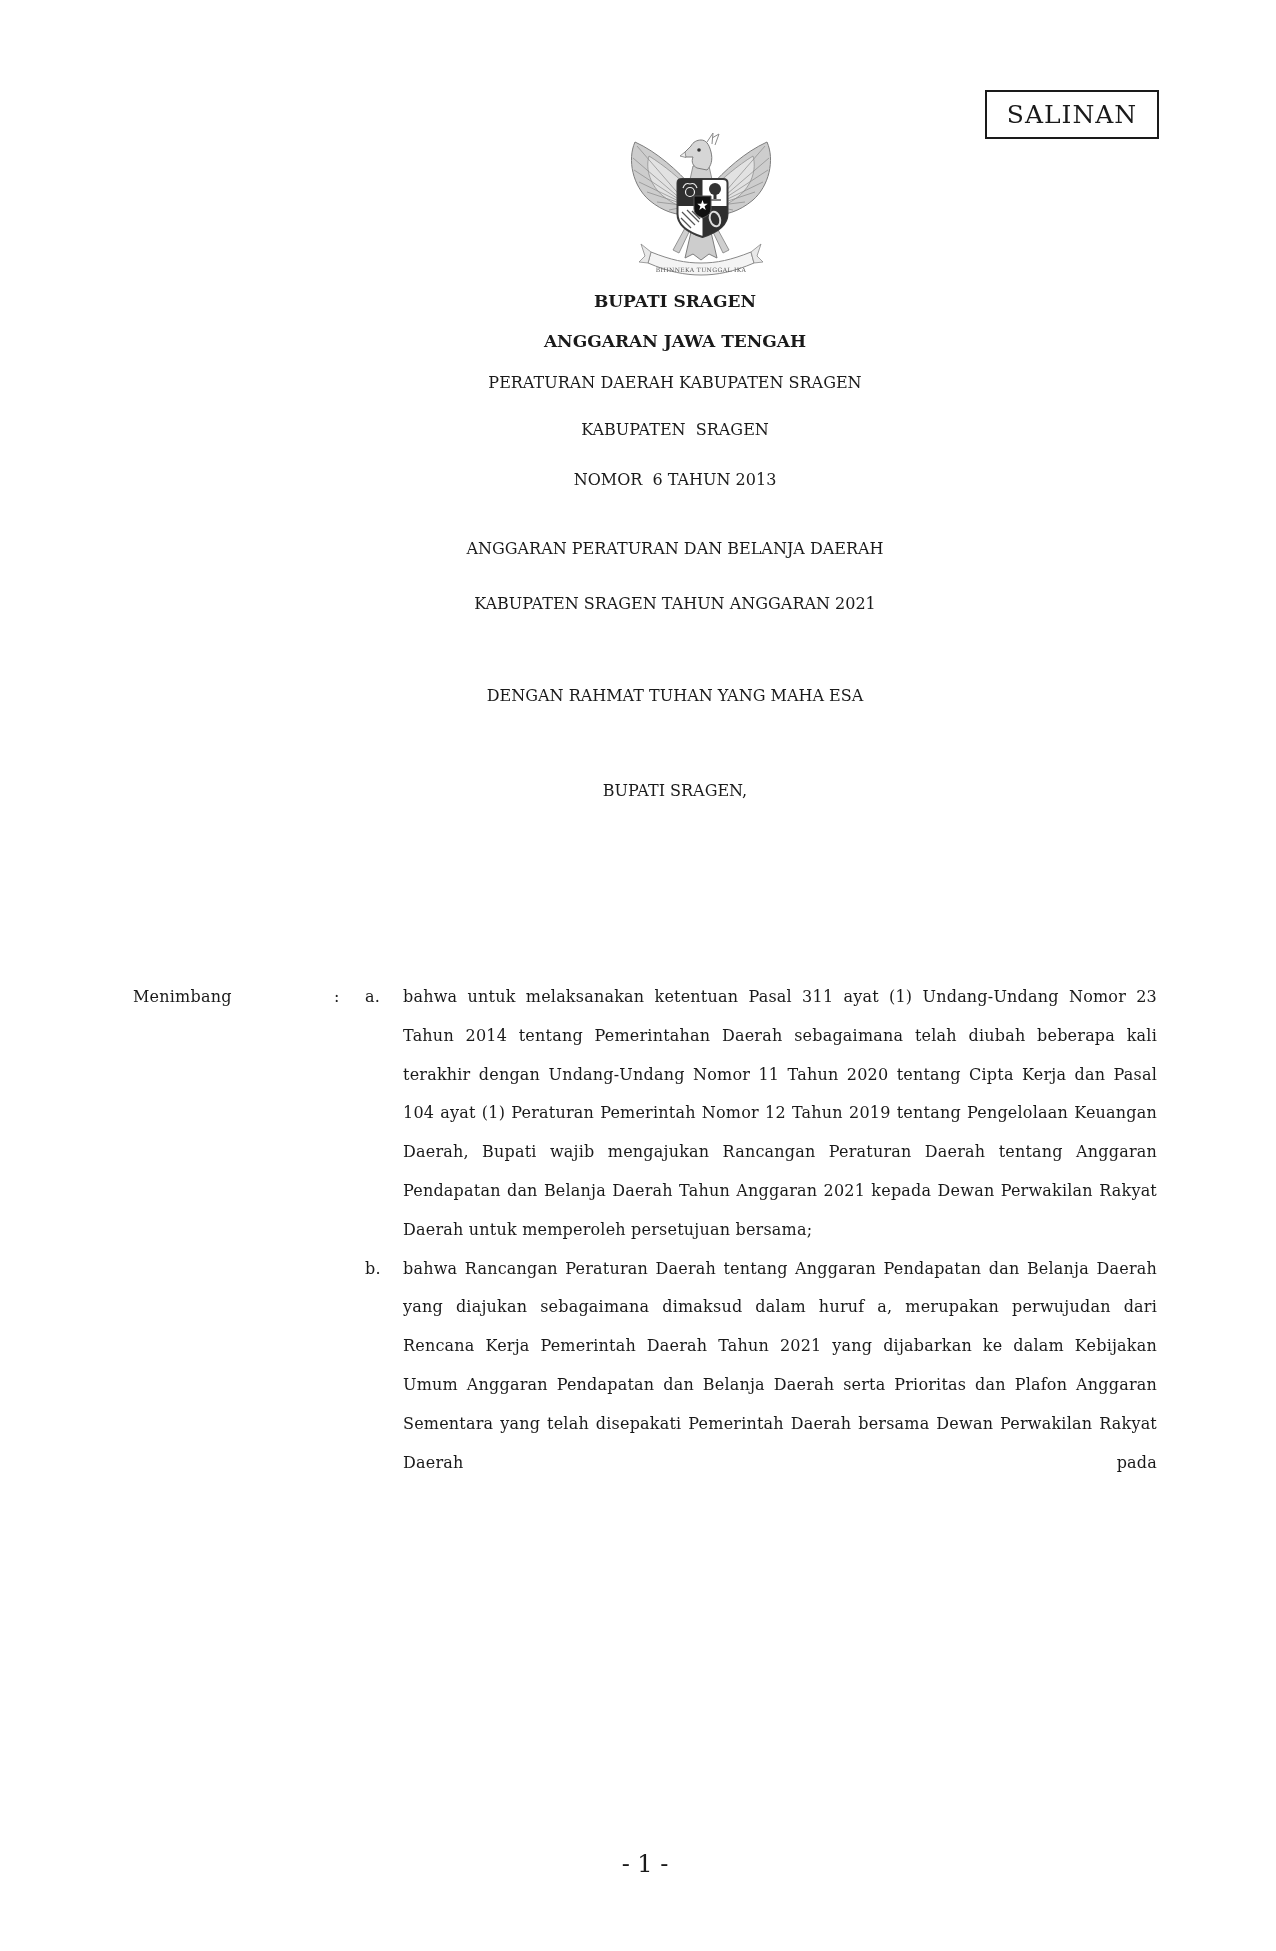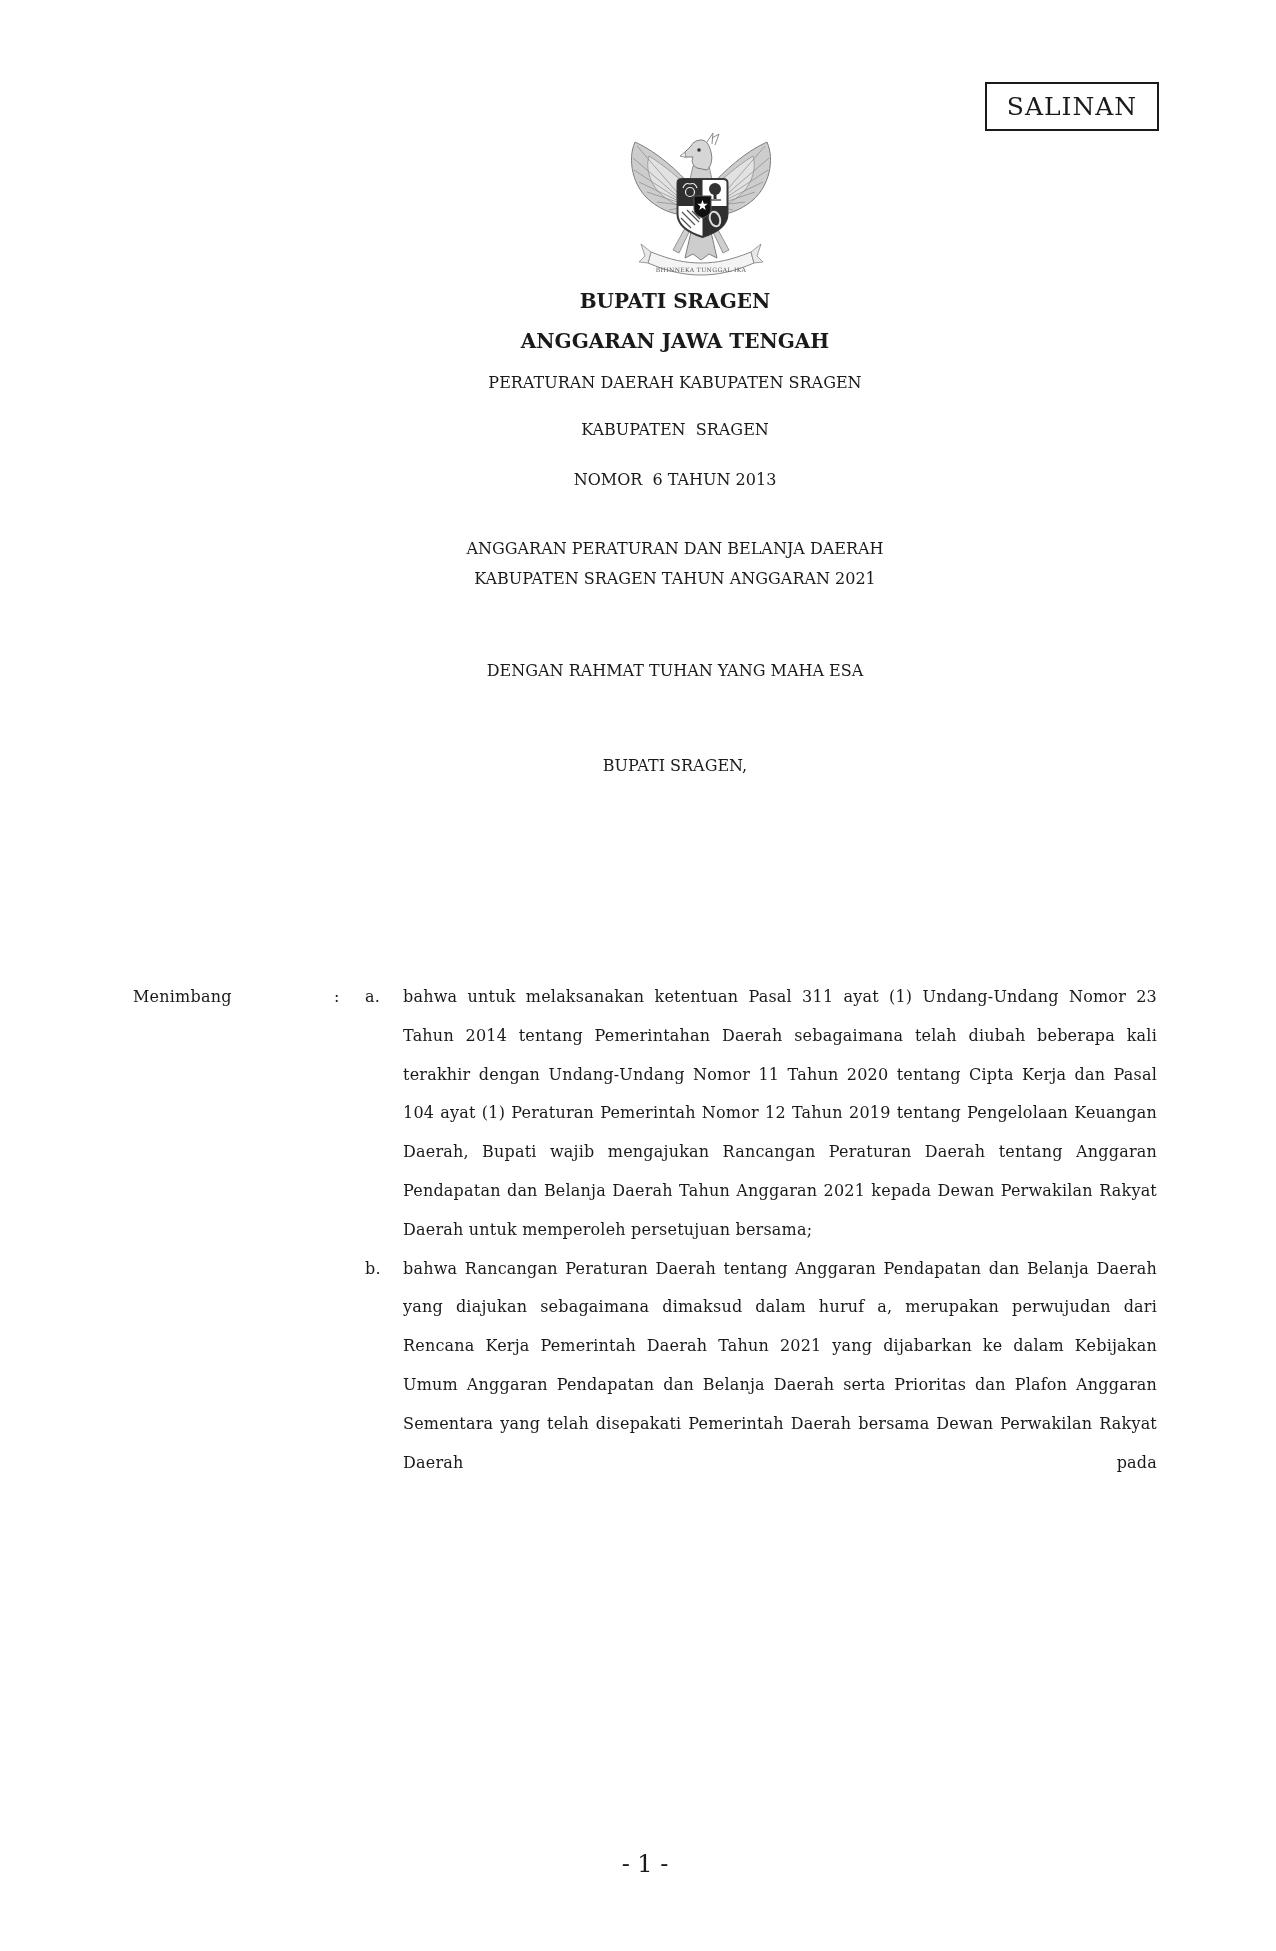--- a/index.html
+++ b/index.html
@@ -5,39 +5,39 @@
   html,body{margin:0;padding:0;background:#ffffff;}
   .page{
     position:relative;
     width:1276px;height:1951px;
     background:#ffffff;
     color:#1a1a1a;
     font-family:"DejaVu Serif", serif;
     overflow:hidden;
   }
   .salinan-box{
-    position:absolute;left:985px;top:82px;width:170px;height:45px;
+    position:absolute;left:985px;top:90px;width:170px;height:45px;
     border:2px solid #1a1a1a;
     display:flex;align-items:center;justify-content:center;
     font-size:25px;letter-spacing:1px;
   }
   .emblem{position:absolute;left:627px;top:126px;width:148px;height:152px;}
   .head-block{
     position:absolute;left:133px;right:119px;top:286px;
     text-align:center;padding-left:60px;
   }
   .hl{line-height:30px;font-size:16px;white-space:pre-wrap;}
-  .hl.b{font-weight:bold;font-size:20px;}
+  .hl.b{font-weight:bold;font-size:17px;}
   .hl2{margin-top:10px;}
   .hl3{margin-top:12px;}
   .hl4{margin-top:17px;}
   .hl5{margin-top:20px;}
   .hl6{margin-top:98px;}
   .hl7{margin-top:39px;}
-  .hl8{margin-top:0;text-align:center;}
+  .hl8{margin-top:25px;text-align:center;}
   .hl9{margin-top:62px;}
   .hl10{margin-top:65px;}
   .clause{
     position:absolute;left:133px;right:119px;top:978px;
     display:flex;
     font-size:16px;line-height:38.8px;letter-spacing:0.2px;
   }
   .clause-label{width:201px;flex:none;}
   .clause-colon{width:31px;flex:none;}
   .clause-items{flex:1;}

